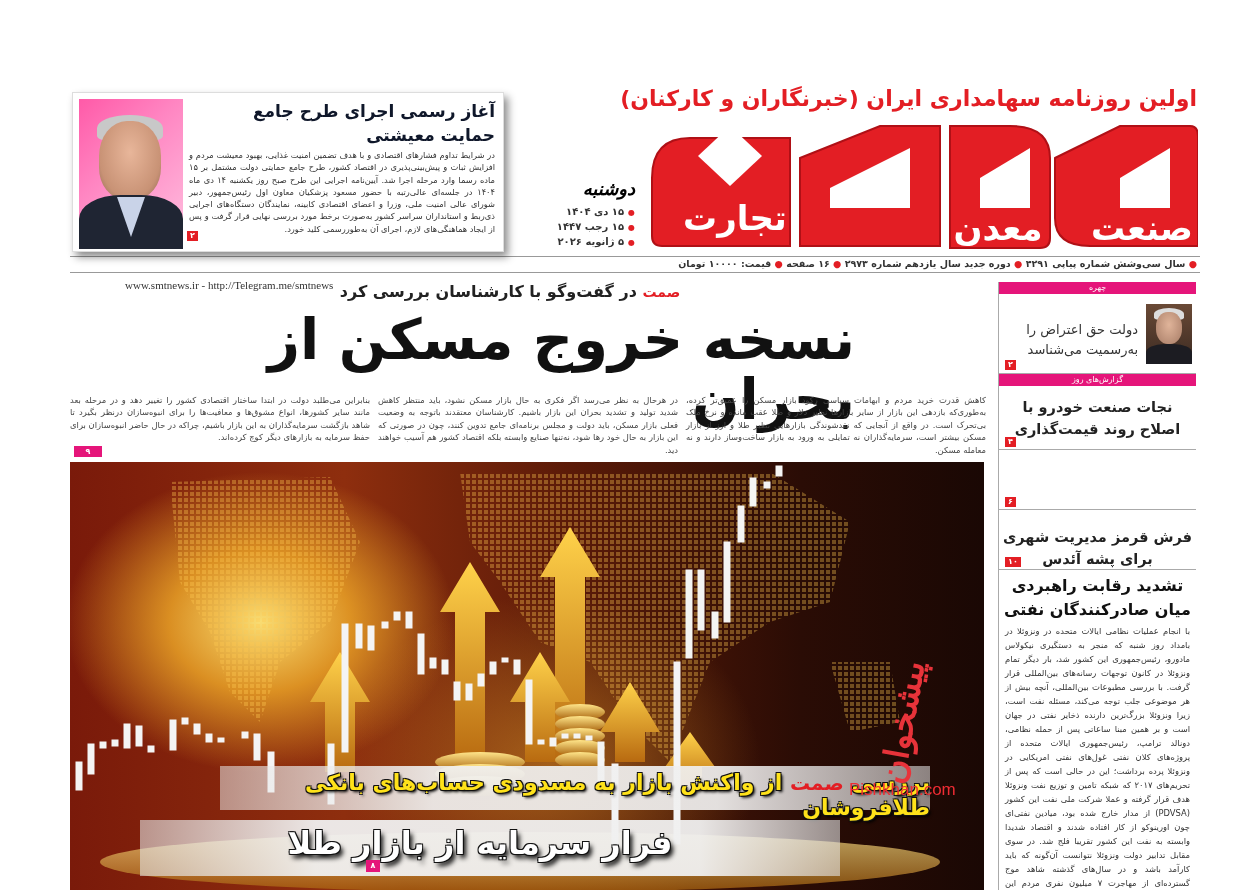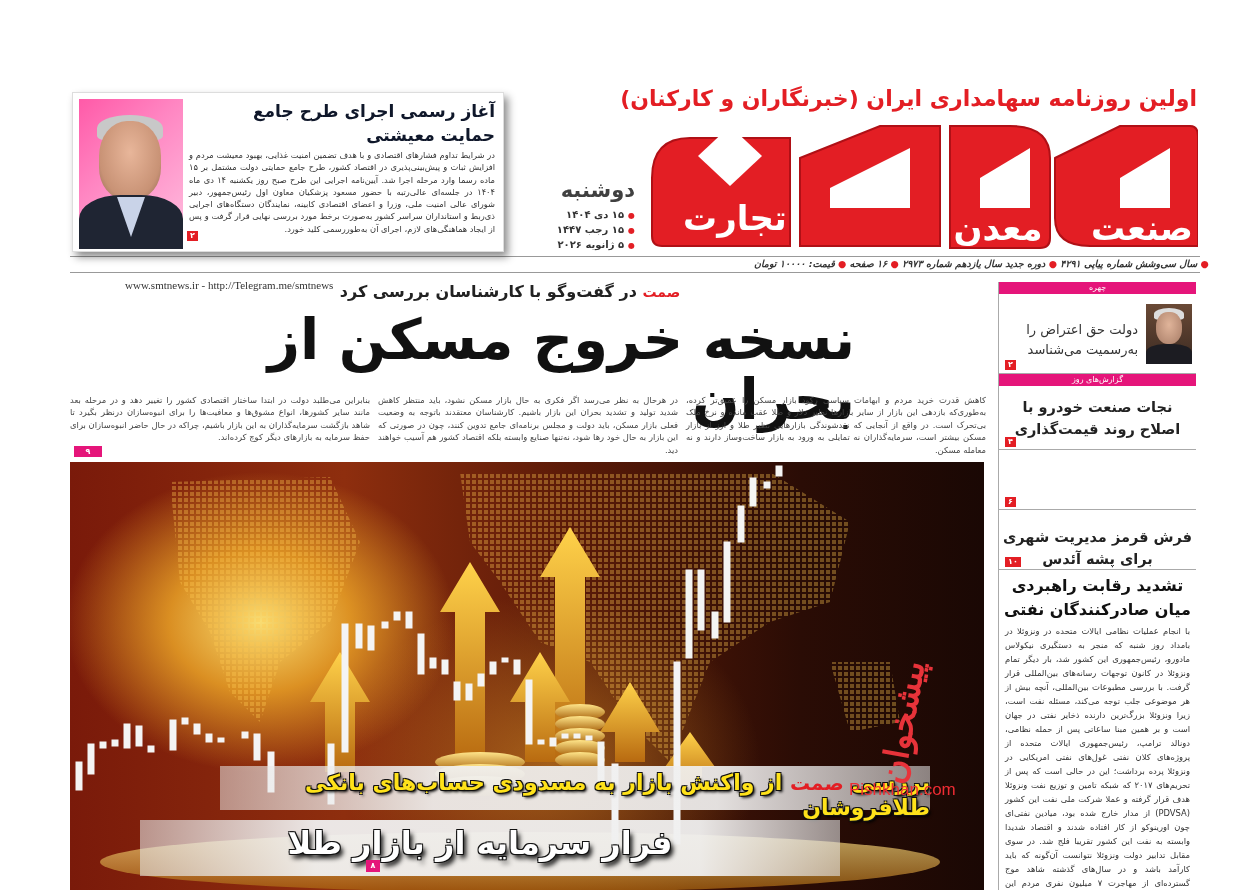--- a/index.html
+++ b/index.html
@@ -7,26 +7,26 @@
   body { position: relative; font-family: "DejaVu Sans", sans-serif; color: #222; }
 
   
   .tagline { position: absolute; left: 735px; top: 86px; width: 462px; height: 28px;
     color: #e31e24; font-size: 22px; font-weight: bold; text-align: right; direction: rtl;
     font-family: "DejaVu Sans", sans-serif; white-space: nowrap; letter-spacing: -0.5px; }
   .logo { position: absolute; left: 650px; top: 118px; width: 548px; height: 135px; }
   .logo svg { width: 100%; height: 100%; }
 
   .date-block { position: absolute; left: 530px; top: 178px; width: 105px; direction: rtl; text-align: right; }
-  .date-block .day { font-size: 21px; color: #404040; font-weight: bold; margin-bottom: 6px; }
+  .date-block .day { font-size: 18px; color: #000000; font-weight: bold; margin-bottom: 6px; font-style: italic; }
   .date-block .line { font-size: 10px; color: #333; font-weight: bold; line-height: 14px; }
   .date-block .line::before { content: "●"; color: #e31e24; font-size: 8px; margin-left: 4px; }
 
-  .issue-line { position: absolute; left: 754px; top: 258px; width: 462px; font-size: 9.5px;
-    color: #333; direction: rtl; text-align: left; white-space: nowrap; font-weight: bold; font-style: italic; }
+  .issue-line { position: absolute; left: 735px; top: 258px; width: 462px; font-size: 9.5px;
+    color: #333; direction: rtl; text-align: right; white-space: nowrap; font-weight: bold; }
   .issue-line .dot { color: #e31e24; }
   .rule-top { position: absolute; left: 70px; top: 256px; width: 1130px; height: 1px; background: #999; }
   .rule-bot { position: absolute; left: 70px; top: 272px; width: 1130px; height: 1px; background: #999; }
   .site-line { position: absolute; left: 125px; top: 259px; font-family: "Liberation Serif", serif;
     font-size: 11px; color: #333; margin-top: 20px; }
 
   
   .feature { position: absolute; left: 72px; top: 92px; width: 432px; height: 160px; background: #fff;
     box-shadow: 4px 5px 8px rgba(0,0,0,0.45); border: 1px solid #ddd; }
   .feature .photo { position: absolute; left: 6px; top: 6px; width: 104px; height: 150px;

